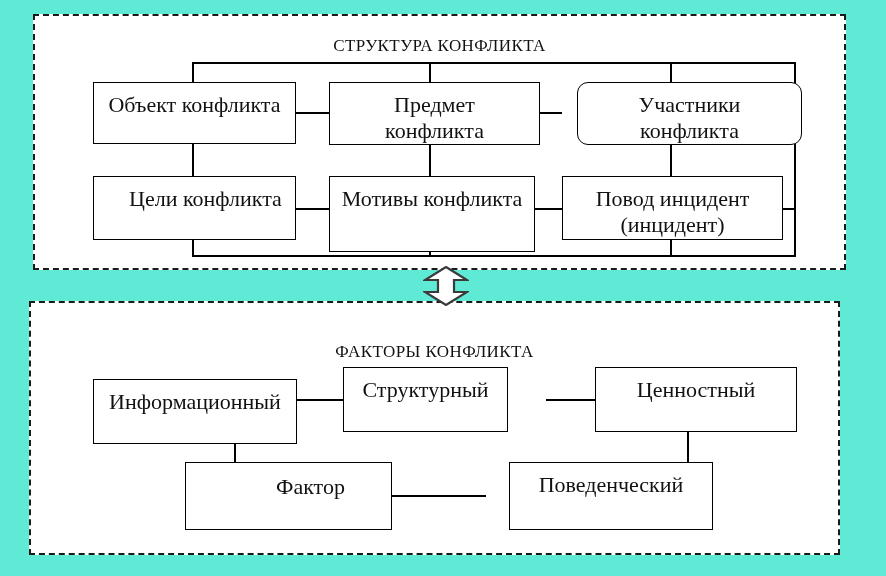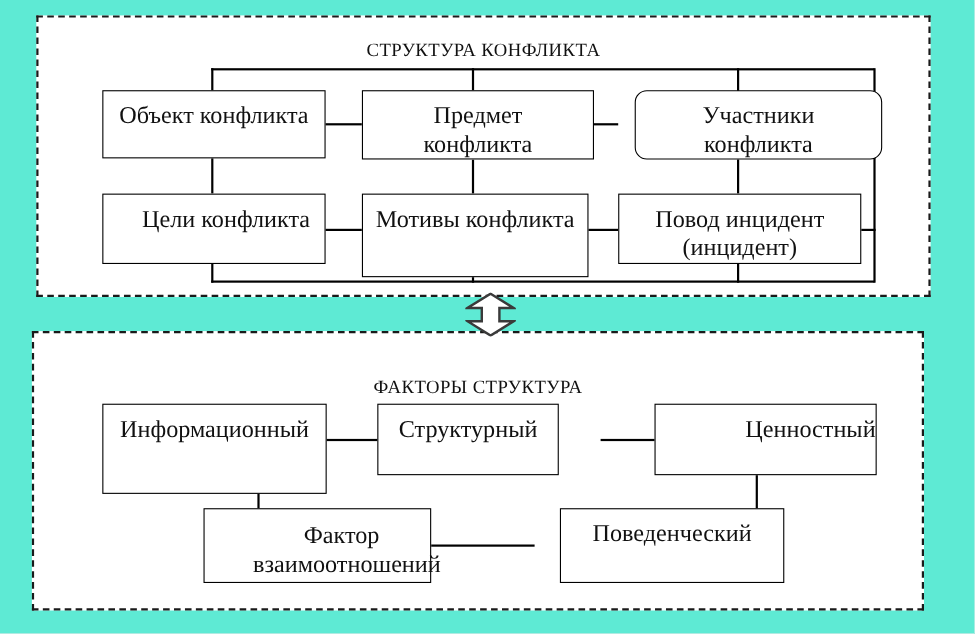--- a/index.html
+++ b/index.html
@@ -146,37 +146,36 @@
   </div>
 
   <div id="link-arrow">
     <svg width="46" height="40" viewBox="0 0 46 40" xmlns="http://www.w3.org/2000/svg">
       <path d="M23 1 L44 14 L31 14 L31 26 L44 26 L23 39 L2 26 L15 26 L15 14 L2 14 Z" fill="#ffffff" stroke="#3a3a3a" stroke-width="2.2" stroke-linejoin="miter"></path>
     </svg>
   </div>
 
   <div class="group-box" id="group-factors">
 
-    <div class="group-title" id="title-factors">ФАКТОРЫ СТРУКТУРА</div>
+    <div class="group-title" id="title-factors">ФАКТОРЫ КОНФЛИКТА</div>
 
-    <div class="node" style="left:62px; top:64px; width:204px; height:82px;">
+    <div class="node" style="left:62px; top:76px; width:204px; height:65px;">
       <span>Информационный</span>
     </div>
 
     <div class="node" style="left:312px; top:64px; width:165px; height:65px;">
       <span>Структурный</span>
     </div>
 
-    <div class="node" style="left:564px; top:64px; width:202px; height:65px;text-align:right;">
+    <div class="node" style="left:564px; top:64px; width:202px; height:65px;">
       <span>Ценностный</span>
     </div>
 
     <div class="node pad-lower" style="left:154px; top:159px; width:207px; height:68px;">
       <span>Фактор</span><br>
-      <span>взаимоотношений</span>
     </div>
 
     <div class="node" style="left:454px; top:159px; width:204px; height:68px;margin-left:24px;">
       <span>Поведенческий</span>
     </div>
 
     <div class="ln ln-h" style="left:265px; top:96px; width:48px;"></div>
 
     <div class="ln ln-h" style="left:515px; top:96px; width:50px;"></div>
 

